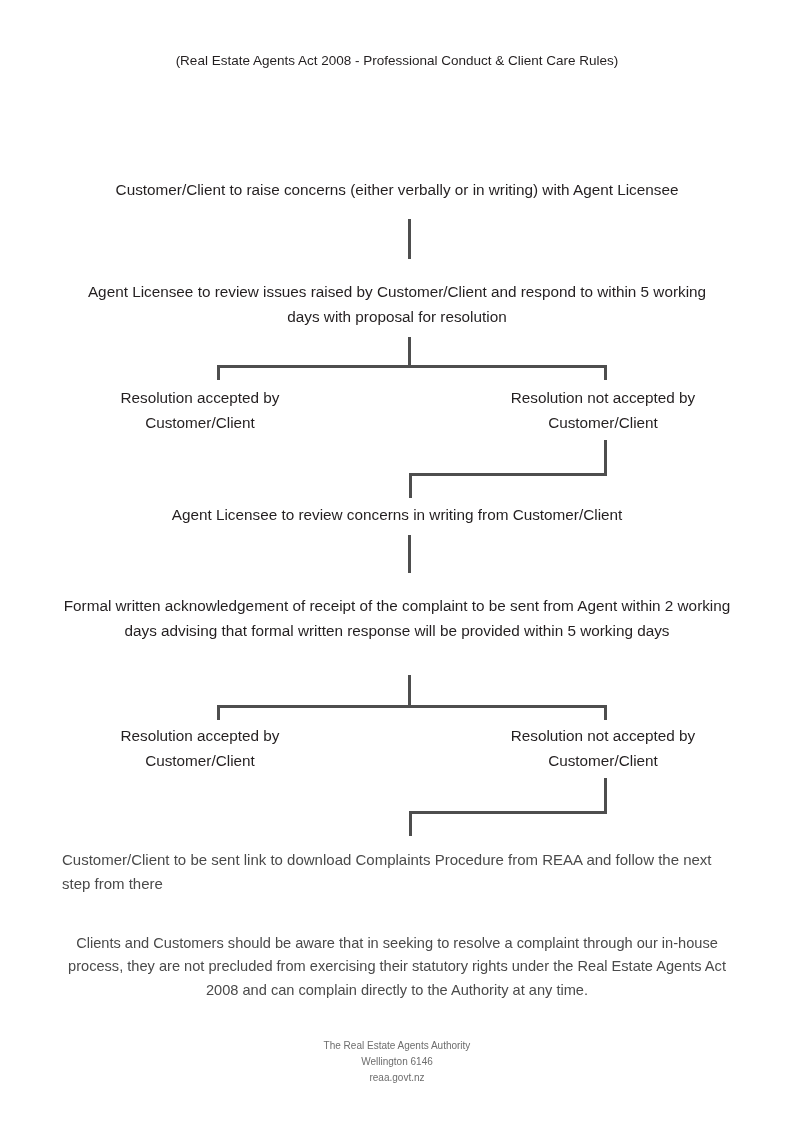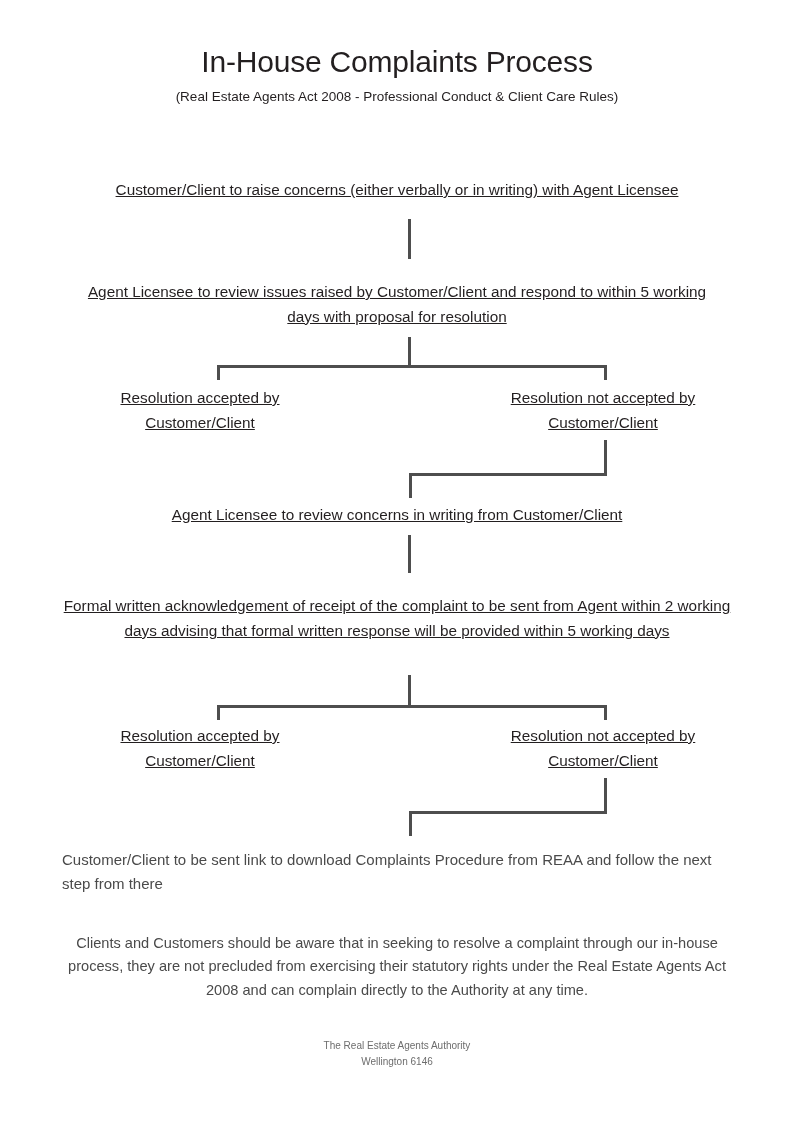--- a/index.html
+++ b/index.html
@@ -53,21 +53,20 @@
 
   
   .flow-text {
     position: absolute;
     font-family: "Liberation Sans", sans-serif;
     font-size: 15.3px;
     font-weight: 400;
     color: #231f20;
     line-height: 1.62;
     text-align: center;
-    text-decoration: underline;
   }
 
   .node-raise        { left: 47px;  top: 178px; width: 700px; }
   .node-review       { left: 77px;  top: 280px; width: 640px; }
   .branch-1-accept   { left: 80px;  top: 386px; width: 240px; }
   .branch-1-reject   { left: 468px; top: 386px; width: 270px; }
   .node-written      { left: 77px;  top: 503px; width: 640px; }
   .node-ack          { left: 62px;  top: 594px; width: 670px; }
   .branch-2-accept   { left: 80px;  top: 724px; width: 240px; }
   .branch-2-reject   { left: 468px; top: 724px; width: 270px; }
@@ -143,21 +142,20 @@
   .merge-2-v-right { left: 604px; top: 778px; height: 36px; }
   .merge-2-bar     { left: 409px; top: 811px; width: 198px; }
   .merge-2-v-down  { left: 409px; top: 811px; height: 25px; }
 </style>
 </head>
 <body>
 
 <div class="page">
 
   <div class="header">
-    <h1 class="doc-title">In-House Complaints Process</h1>
     <p class="doc-subtitle">(Real Estate Agents Act 2008 - Professional Conduct &amp; Client Care Rules)</p>
   </div>
 
   <div class="flow-text node-raise">Customer/Client to raise concerns (either verbally or in writing) with Agent Licensee</div>
 
   <div class="conn conn-v stem-1"></div>
 
   <div class="flow-text node-review">Agent Licensee to review issues raised by Customer/Client and respond to within 5 working days with proposal for resolution</div>
 
   <div class="conn conn-v stem-2"></div>
@@ -192,15 +190,16 @@
   <div class="conn conn-h merge-2-bar"></div>
   <div class="conn conn-v merge-2-v-down"></div>
 
   <div class="flow-text-alt node-final">Customer/Client to be sent link to download Complaints Procedure from REAA and follow the next step from there</div>
 
   <div class="disclaimer">Clients and Customers should be aware that in seeking to resolve a complaint through our in-house process, they are not precluded from exercising their statutory rights under the Real Estate Agents Act 2008 and can complain directly to the Authority at any time.</div>
 
   <div class="footer">
     <div>The Real Estate Agents Authority</div>
     <div>Wellington 6146</div>
+    <div>reaa.govt.nz</div>
   </div>
 
 </div>
 
 </body></html>

